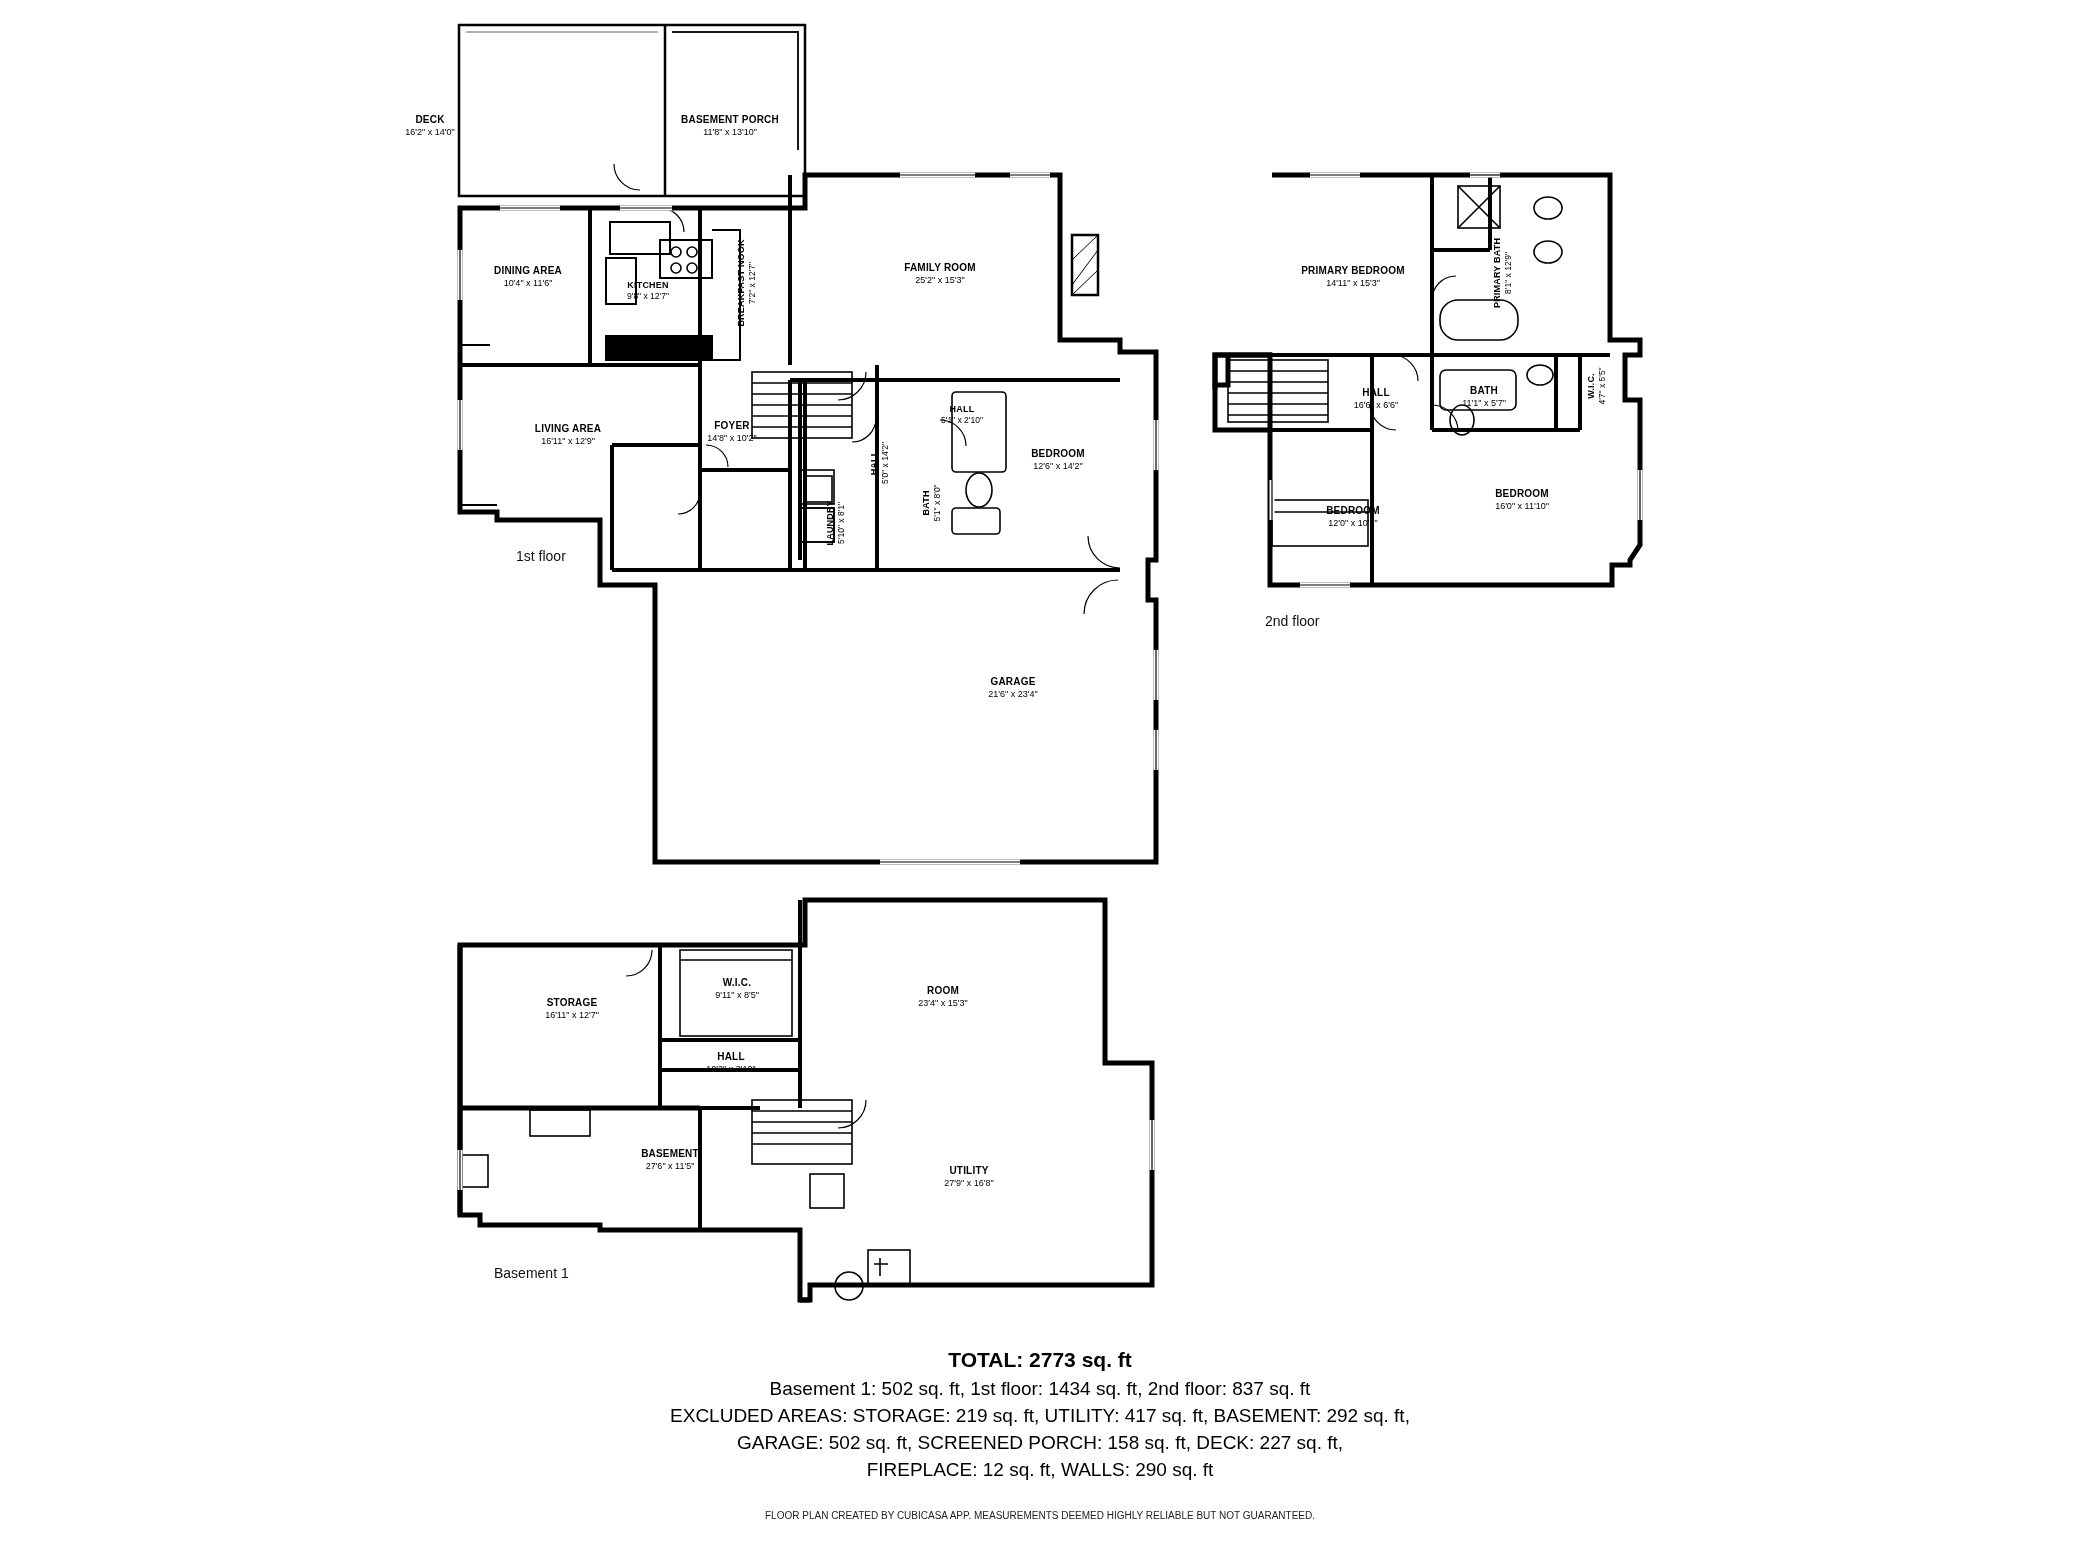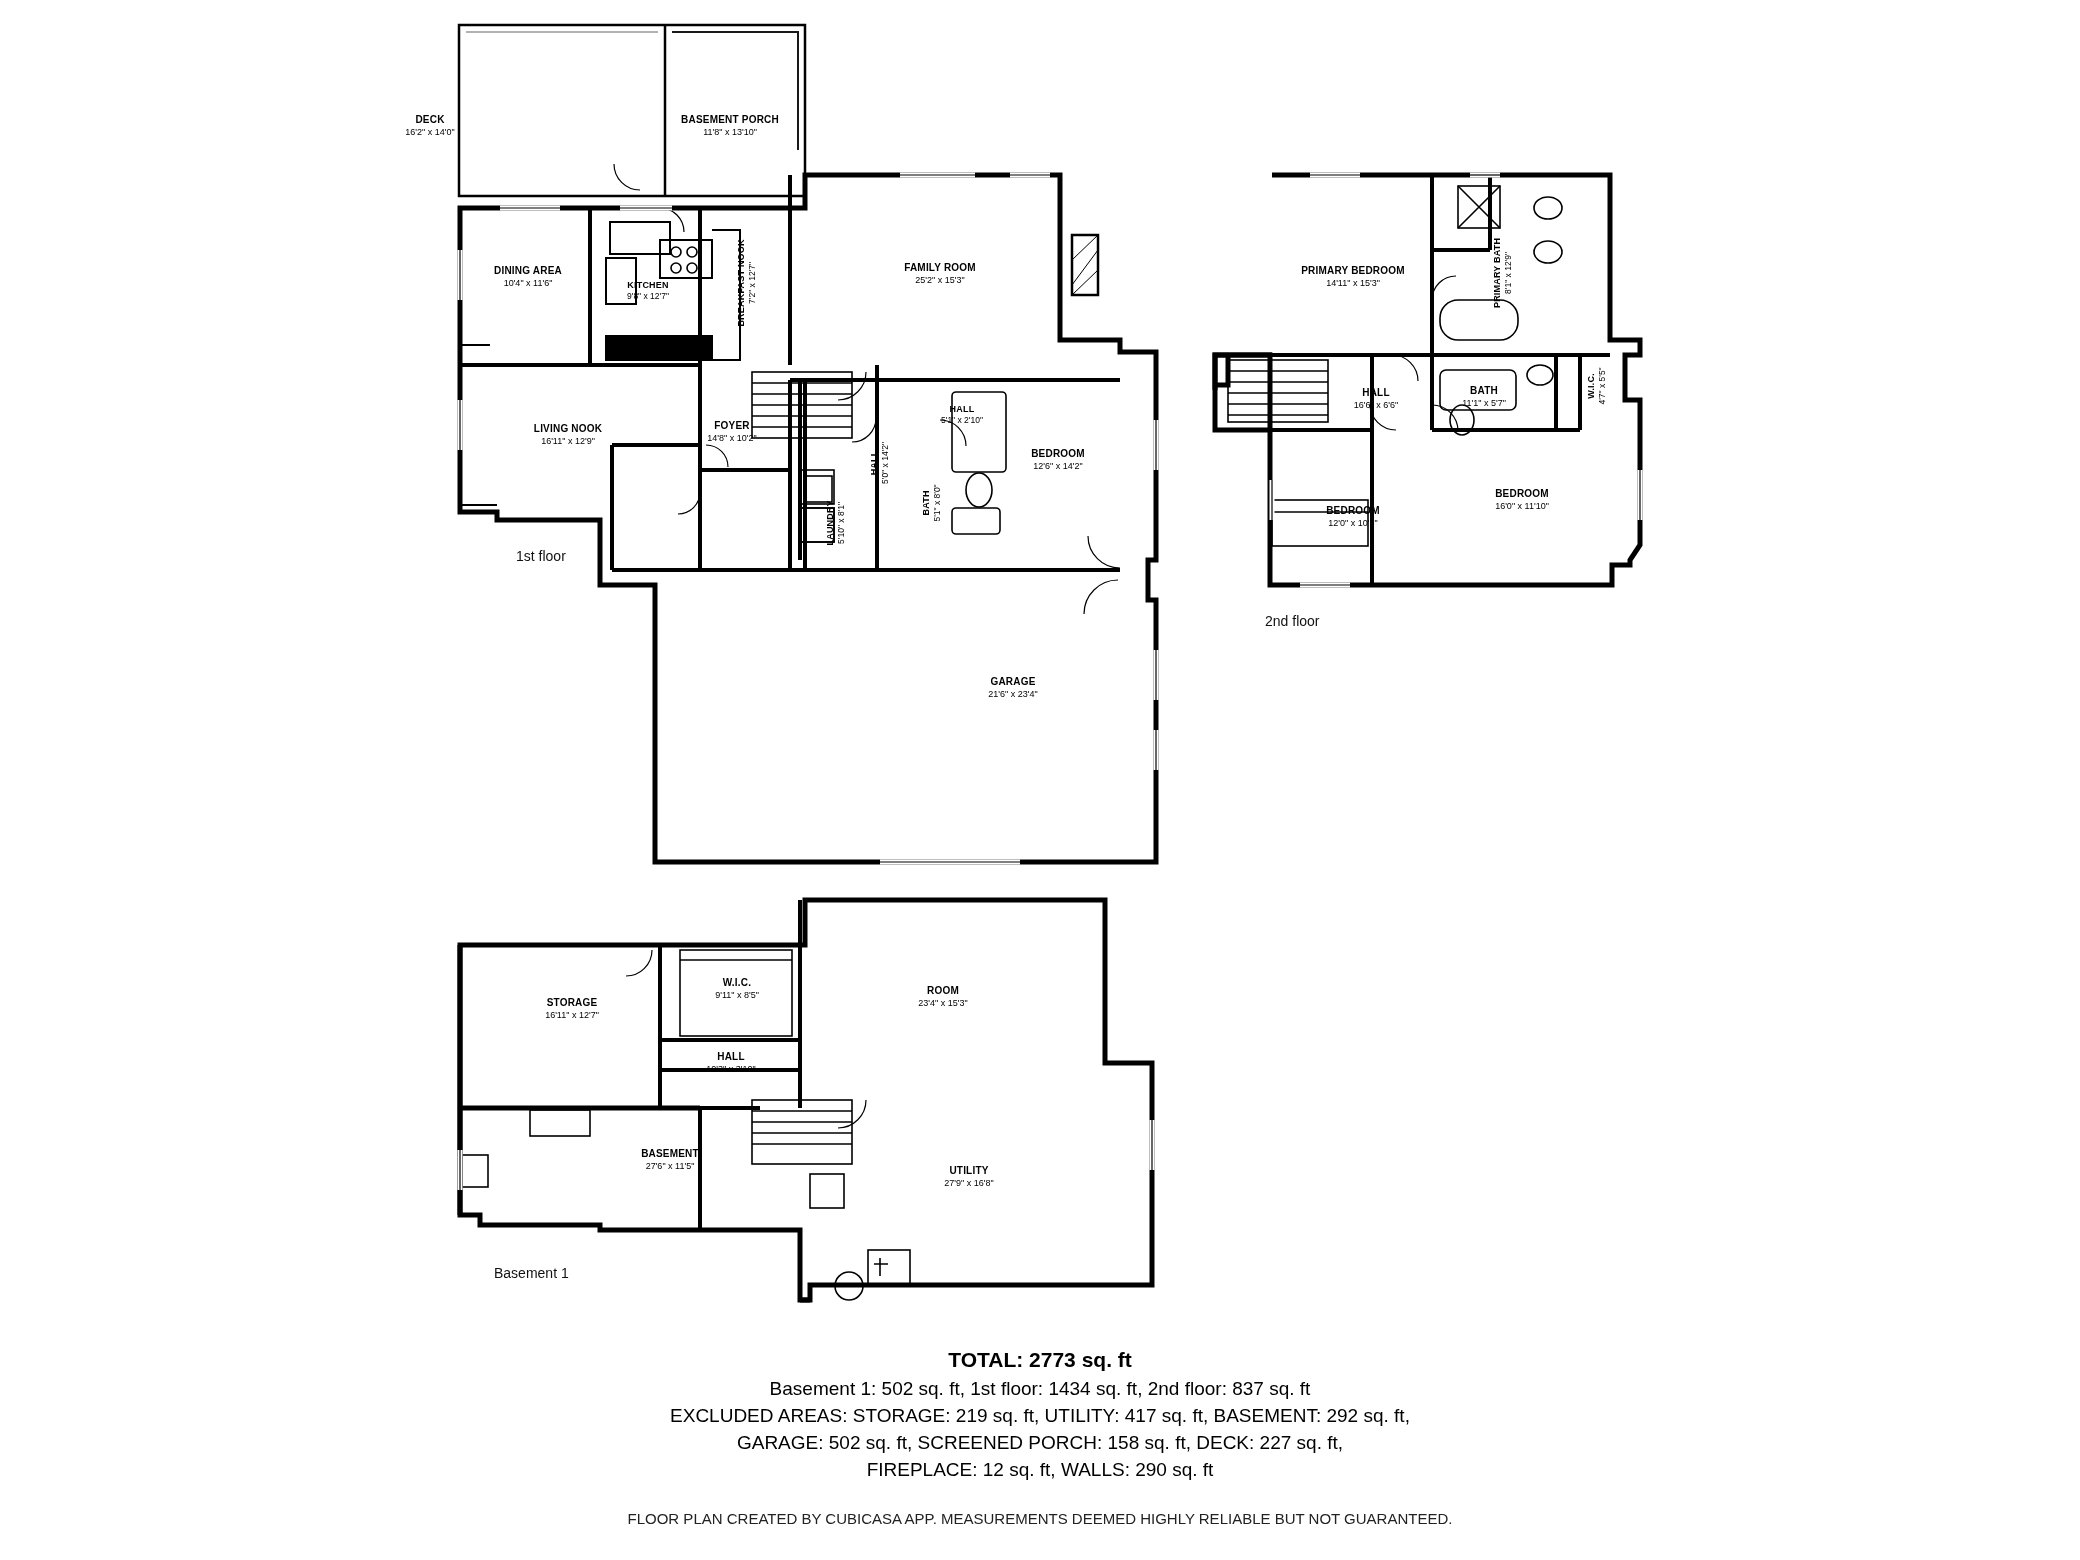--- a/index.html
+++ b/index.html
@@ -11,21 +11,21 @@
   .room .dm{font-weight:400;}
   .sz9 .nm{font-size:9px}.sz9 .dm{font-size:8.5px}
   .sz10 .nm{font-size:10px}.sz10 .dm{font-size:9px}
   .rot{transform-origin:center center;}
 
   .floorlabel{position:absolute;font-size:14px;color:#111;}
 
   .totals{position:absolute;left:0;width:2080px;text-align:center;}
   .totals .t1{font-size:21px;font-weight:700;margin-bottom:4px;}
   .totals .t2{font-size:19px;font-weight:400;line-height:1.42;}
-  .credit{position:absolute;left:0;width:2080px;text-align:center;font-size:15px;color:#222;}
+  .credit{position:absolute;left:0;width:2080px;text-align:center;font-size:10px;color:#222;}
 
   svg{position:absolute;left:0;top:0;}
 </style>
 </head>
 <body>
 
 <div id="stage">
 
   <svg width="2080" height="1560">
     <g fill="none" stroke="#000">
@@ -266,21 +266,21 @@
   </div>
   <div class="room sz9 rot" style="left:747px;top:272px;width:150px;margin-left:-75px;transform:rotate(-90deg);">
     <div class="nm">BREAKFAST NOOK</div>
     <div class="dm">7'2" x 12'7"</div>
   </div>
   <div class="room sz10" style="left:940px;top:262px;width:180px;margin-left:-90px;">
     <div class="nm">FAMILY ROOM</div>
     <div class="dm">25'2" x 15'3"</div>
   </div>
   <div class="room sz10" style="left:568px;top:423px;width:170px;margin-left:-85px;">
-    <div class="nm">LIVING NOOK</div>
+    <div class="nm">LIVING AREA</div>
     <div class="dm">16'11" x 12'9"</div>
   </div>
   <div class="room sz10" style="left:732px;top:420px;width:150px;margin-left:-75px;">
     <div class="nm">FOYER</div>
     <div class="dm">14'8" x 10'2"</div>
   </div>
   <div class="room sz9 rot" style="left:880px;top:452px;width:130px;margin-left:-65px;transform:rotate(-90deg);">
     <div class="nm">HALL</div>
     <div class="dm">5'0" x 14'2"</div>
   </div>

